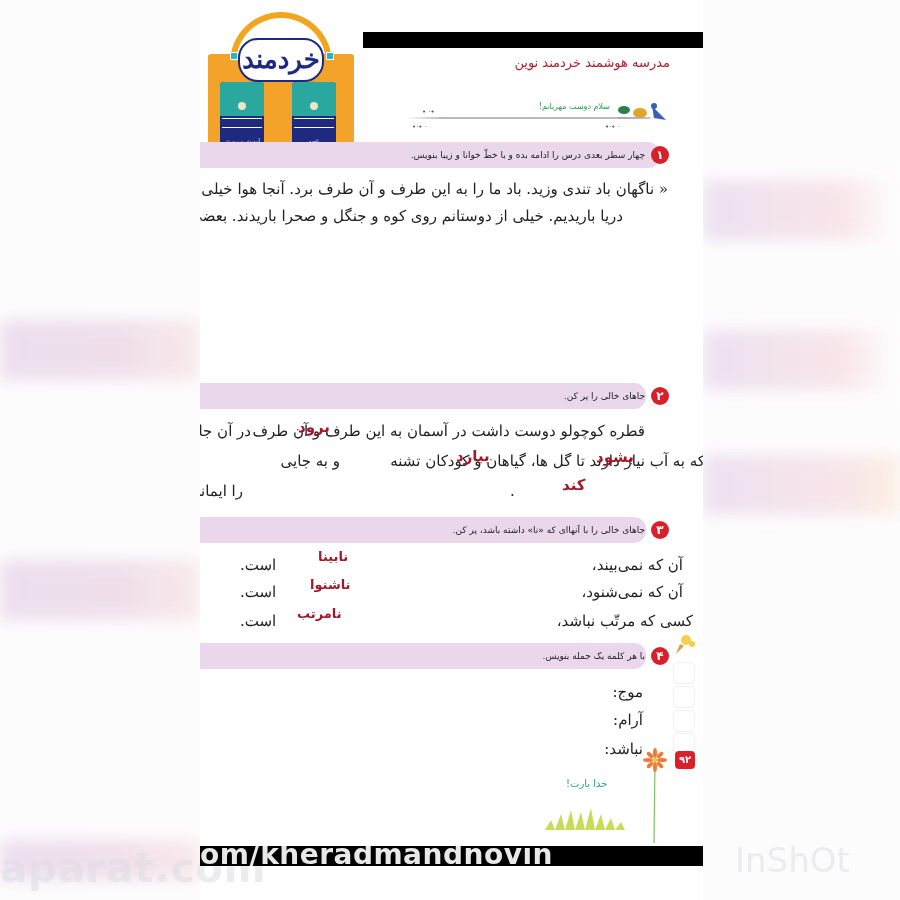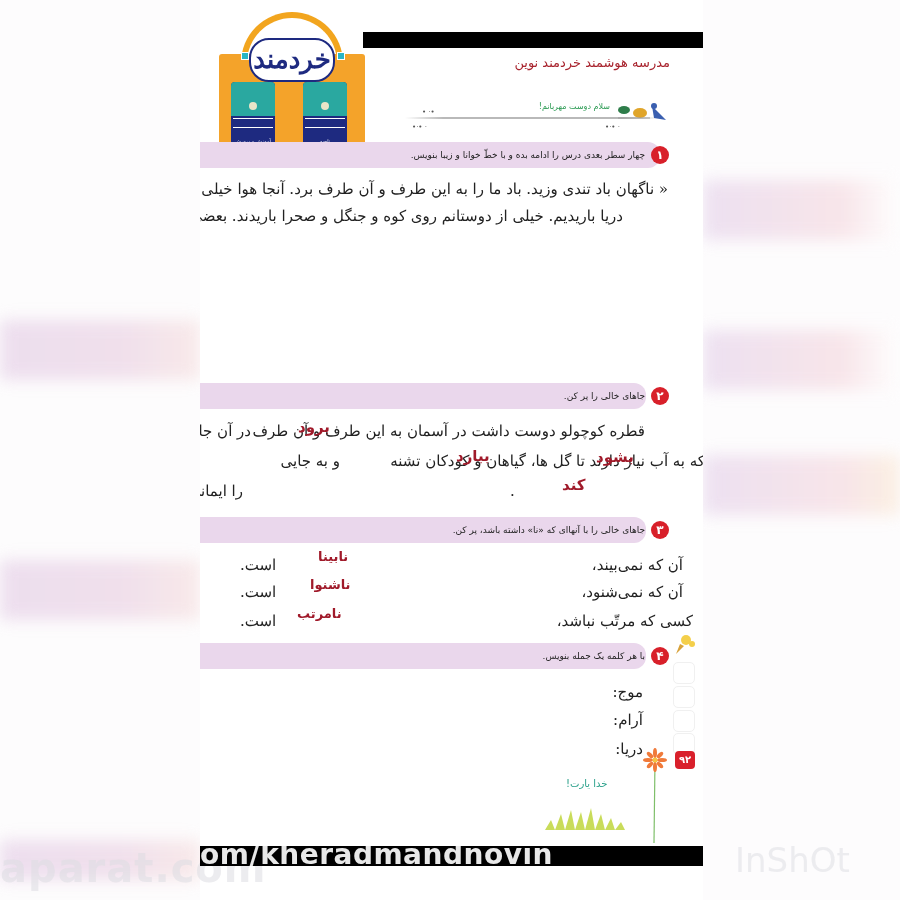--- a/index.html
+++ b/index.html
@@ -20,21 +20,21 @@
     .side.right .b3 { top: 455px; background: linear-gradient(90deg,#eadcef 0%, #f7e1e6 70%, #fbeede 100%); }
     .watermark-left { position: absolute; left: 0; top: 845px; font-size: 40px; font-weight: bold; color: rgba(220,220,225,0.55); letter-spacing: 1px; font-family: "DejaVu Sans", sans-serif; white-space: nowrap; }
     .watermark-right { position: absolute; left: 735px; top: 840px; font-size: 34px; color: rgba(225,225,230,0.6); font-family: "DejaVu Sans", sans-serif; white-space: nowrap; }
 
     
     .page { position: absolute; left: 200px; top: 0; width: 503px; height: 862px; background: #ffffff; overflow: hidden; }
 
     .top-bar { position: absolute; left: 163px; top: 32px; width: 340px; height: 16px; background: #000; }
 
     
-    .logo { position: absolute; left: 19px; top: 8px; width: 142px; height: 148px; padding-left: 44px; }
+    .logo { position: absolute; left: 8px; top: 8px; width: 142px; height: 148px; padding-left: 44px; }
     .logo .arc { position: absolute; left: 22px; top: 4px; width: 102px; height: 60px; border-radius: 60px 60px 0 0; border: 6px solid #f2a51e; border-bottom: none; }
     .logo .bag { position: absolute; left: 0; top: 46px; width: 146px; height: 102px; background: #f4a32a; border-radius: 3px; }
     .logo .book { position: absolute; top: 74px; width: 44px; height: 76px; background: #1e2a80; border-radius: 4px; }
     .logo .book .teal { position: absolute; left: 0; top: 0; width: 44px; height: 34px; background: #2aa8a0; border-radius: 4px 4px 0 0; }
     .logo .book .teal::after { content: ""; position: absolute; left: 18px; top: 20px; width: 8px; height: 8px; border-radius: 50%; background: #e9e5c8; }
     .logo .book .lines { position: absolute; left: 2px; right: 2px; top: 36px; height: 10px; border-top: 1px solid #fff; border-bottom: 1px solid #fff; }
     .logo .book .t { position: absolute; left: 0; right: 0; top: 56px; font-size: 5px; color: #fff; text-align: center; }
     .logo .b1 { left: 12px; }
     .logo .b2 { left: 84px; }
     .logo .badge { position: absolute; left: 30px; top: 30px; width: 86px; height: 44px; background: #fff; border-radius: 20px; border: 2px solid #1e2a80; }
@@ -154,21 +154,21 @@
 
   <div class="body-text" style="right:10px;top:612px;">کسی که مرتّب نباشد،</div>
   <div class="answer sm" style="left:97px;top:606px;">نامرتب</div>
   <div class="body-text" style="left:40px;top:612px;">است.</div>
 
   <div class="section-head" style="left:0;top:643px;width:446px;"></div>
   <div class="num" style="left:451px;top:647px;">۴</div>
   <div class="instr" style="right:58px;top:651px;">با هر کلمه یک جمله بنویس.</div>
   <div class="body-text" style="right:60px;top:683px;">موج:</div>
   <div class="body-text" style="right:60px;top:711px;">آرام:</div>
-  <div class="body-text" style="right:60px;top:740px;">دریا:</div>
+  <div class="body-text" style="right:60px;top:740px;">نباشد:</div>
 
   <svg style="position:absolute;left:470px;top:632px;width:26px;height:26px;" viewBox="0 0 26 26">
     <path d="M6 22 L10 12 L14 14 Z" fill="#d8a23a"></path>
     <circle cx="16" cy="8" r="5" fill="#f4cf4a"></circle>
     <circle cx="22" cy="12" r="3" fill="#f4cf4a"></circle>
   </svg>
   <div class="side-tab" style="top:662px;"></div>
   <div class="side-tab" style="top:686px;"></div>
   <div class="side-tab" style="top:710px;"></div>
   <div class="side-tab" style="top:733px;"></div>

